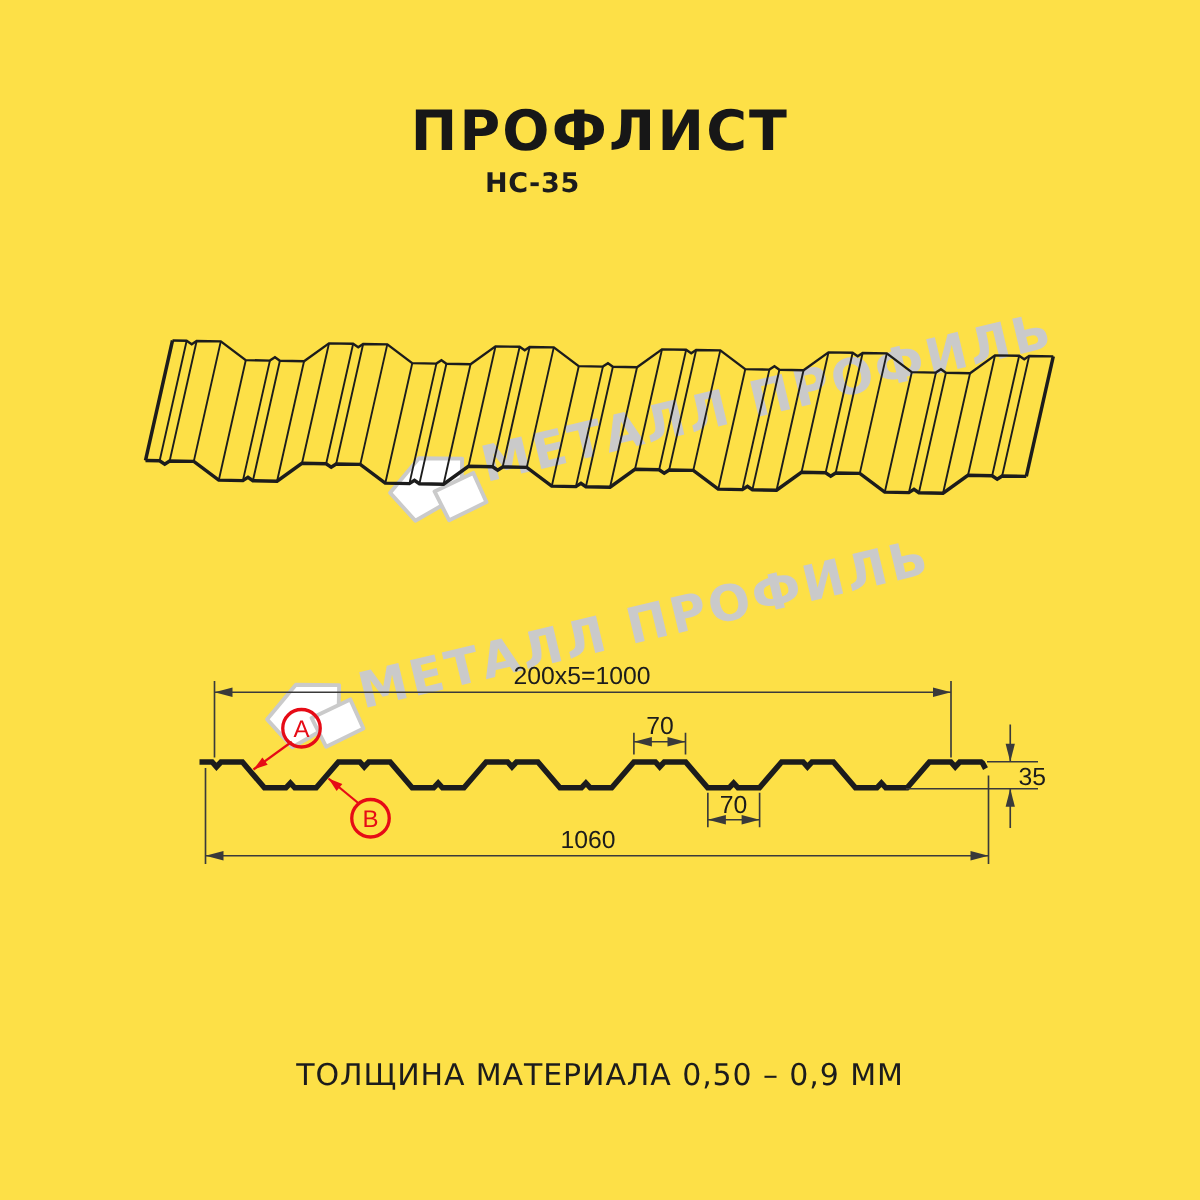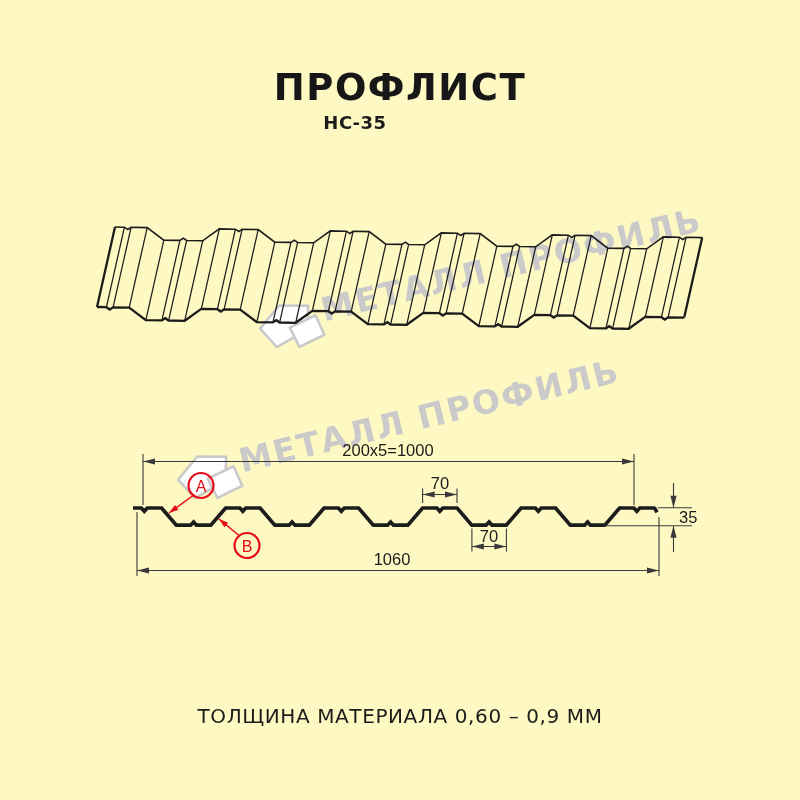--- a/index.html
+++ b/index.html
@@ -1,18 +1,18 @@
 <!DOCTYPE html>
 <html><head>
 <meta charset="utf-8">
 <style>
   html,body{margin:0;padding:0;background:#fff;}
   body{width:800px;height:800px;position:relative;overflow:hidden;
        font-family:"DejaVu Sans","Liberation Sans",sans-serif;}
-  .page{position:absolute;inset:0;background:#fef9c3;}
+  .page{position:absolute;inset:0;background:#fde047;}
   .title{position:absolute;top:66px;left:0;width:800px;text-align:center;
          font-size:37px;font-weight:800;letter-spacing:1.5px;color:#171717;}
   .subtitle{position:absolute;top:112px;left:0;width:710px;text-align:center;
             font-size:18px;font-weight:600;letter-spacing:0.5px;color:#1c1c1c;}
   .footnote{position:absolute;top:704px;left:0;width:800px;text-align:center;
             font-size:20px;font-weight:500;letter-spacing:0.6px;color:#1c1c1c;}
   svg{position:absolute;left:0;top:0;}
   .dim{font-family:"Liberation Sans",sans-serif;font-size:16.5px;fill:#1c1c1c;}
   .marker-letter{font-family:"Liberation Sans",sans-serif;font-size:16px;}
   .wm-text{font-family:"DejaVu Sans",sans-serif;font-size:33px;font-weight:700;
@@ -142,14 +142,14 @@
     <g>
       <circle cx="201" cy="485.5" r="12.5" fill="none" stroke="#e60b16" stroke-width="2.2"></circle>
       <text class="marker-letter" x="201" y="491.5" text-anchor="middle" fill="#e60b16">А</text>
     </g>
     <g>
       <circle cx="247" cy="545.5" r="12.5" fill="none" stroke="#e60b16" stroke-width="2.2"></circle>
       <text class="marker-letter" x="247" y="551.5" text-anchor="middle" fill="#e60b16">В</text>
     </g>
   </svg>
 
-  <div class="footnote">ТОЛЩИНА МАТЕРИАЛА 0,60 – 0,9 ММ</div>
+  <div class="footnote">ТОЛЩИНА МАТЕРИАЛА 0,50 – 0,9 ММ</div>
 </div>
 
 </body></html>

